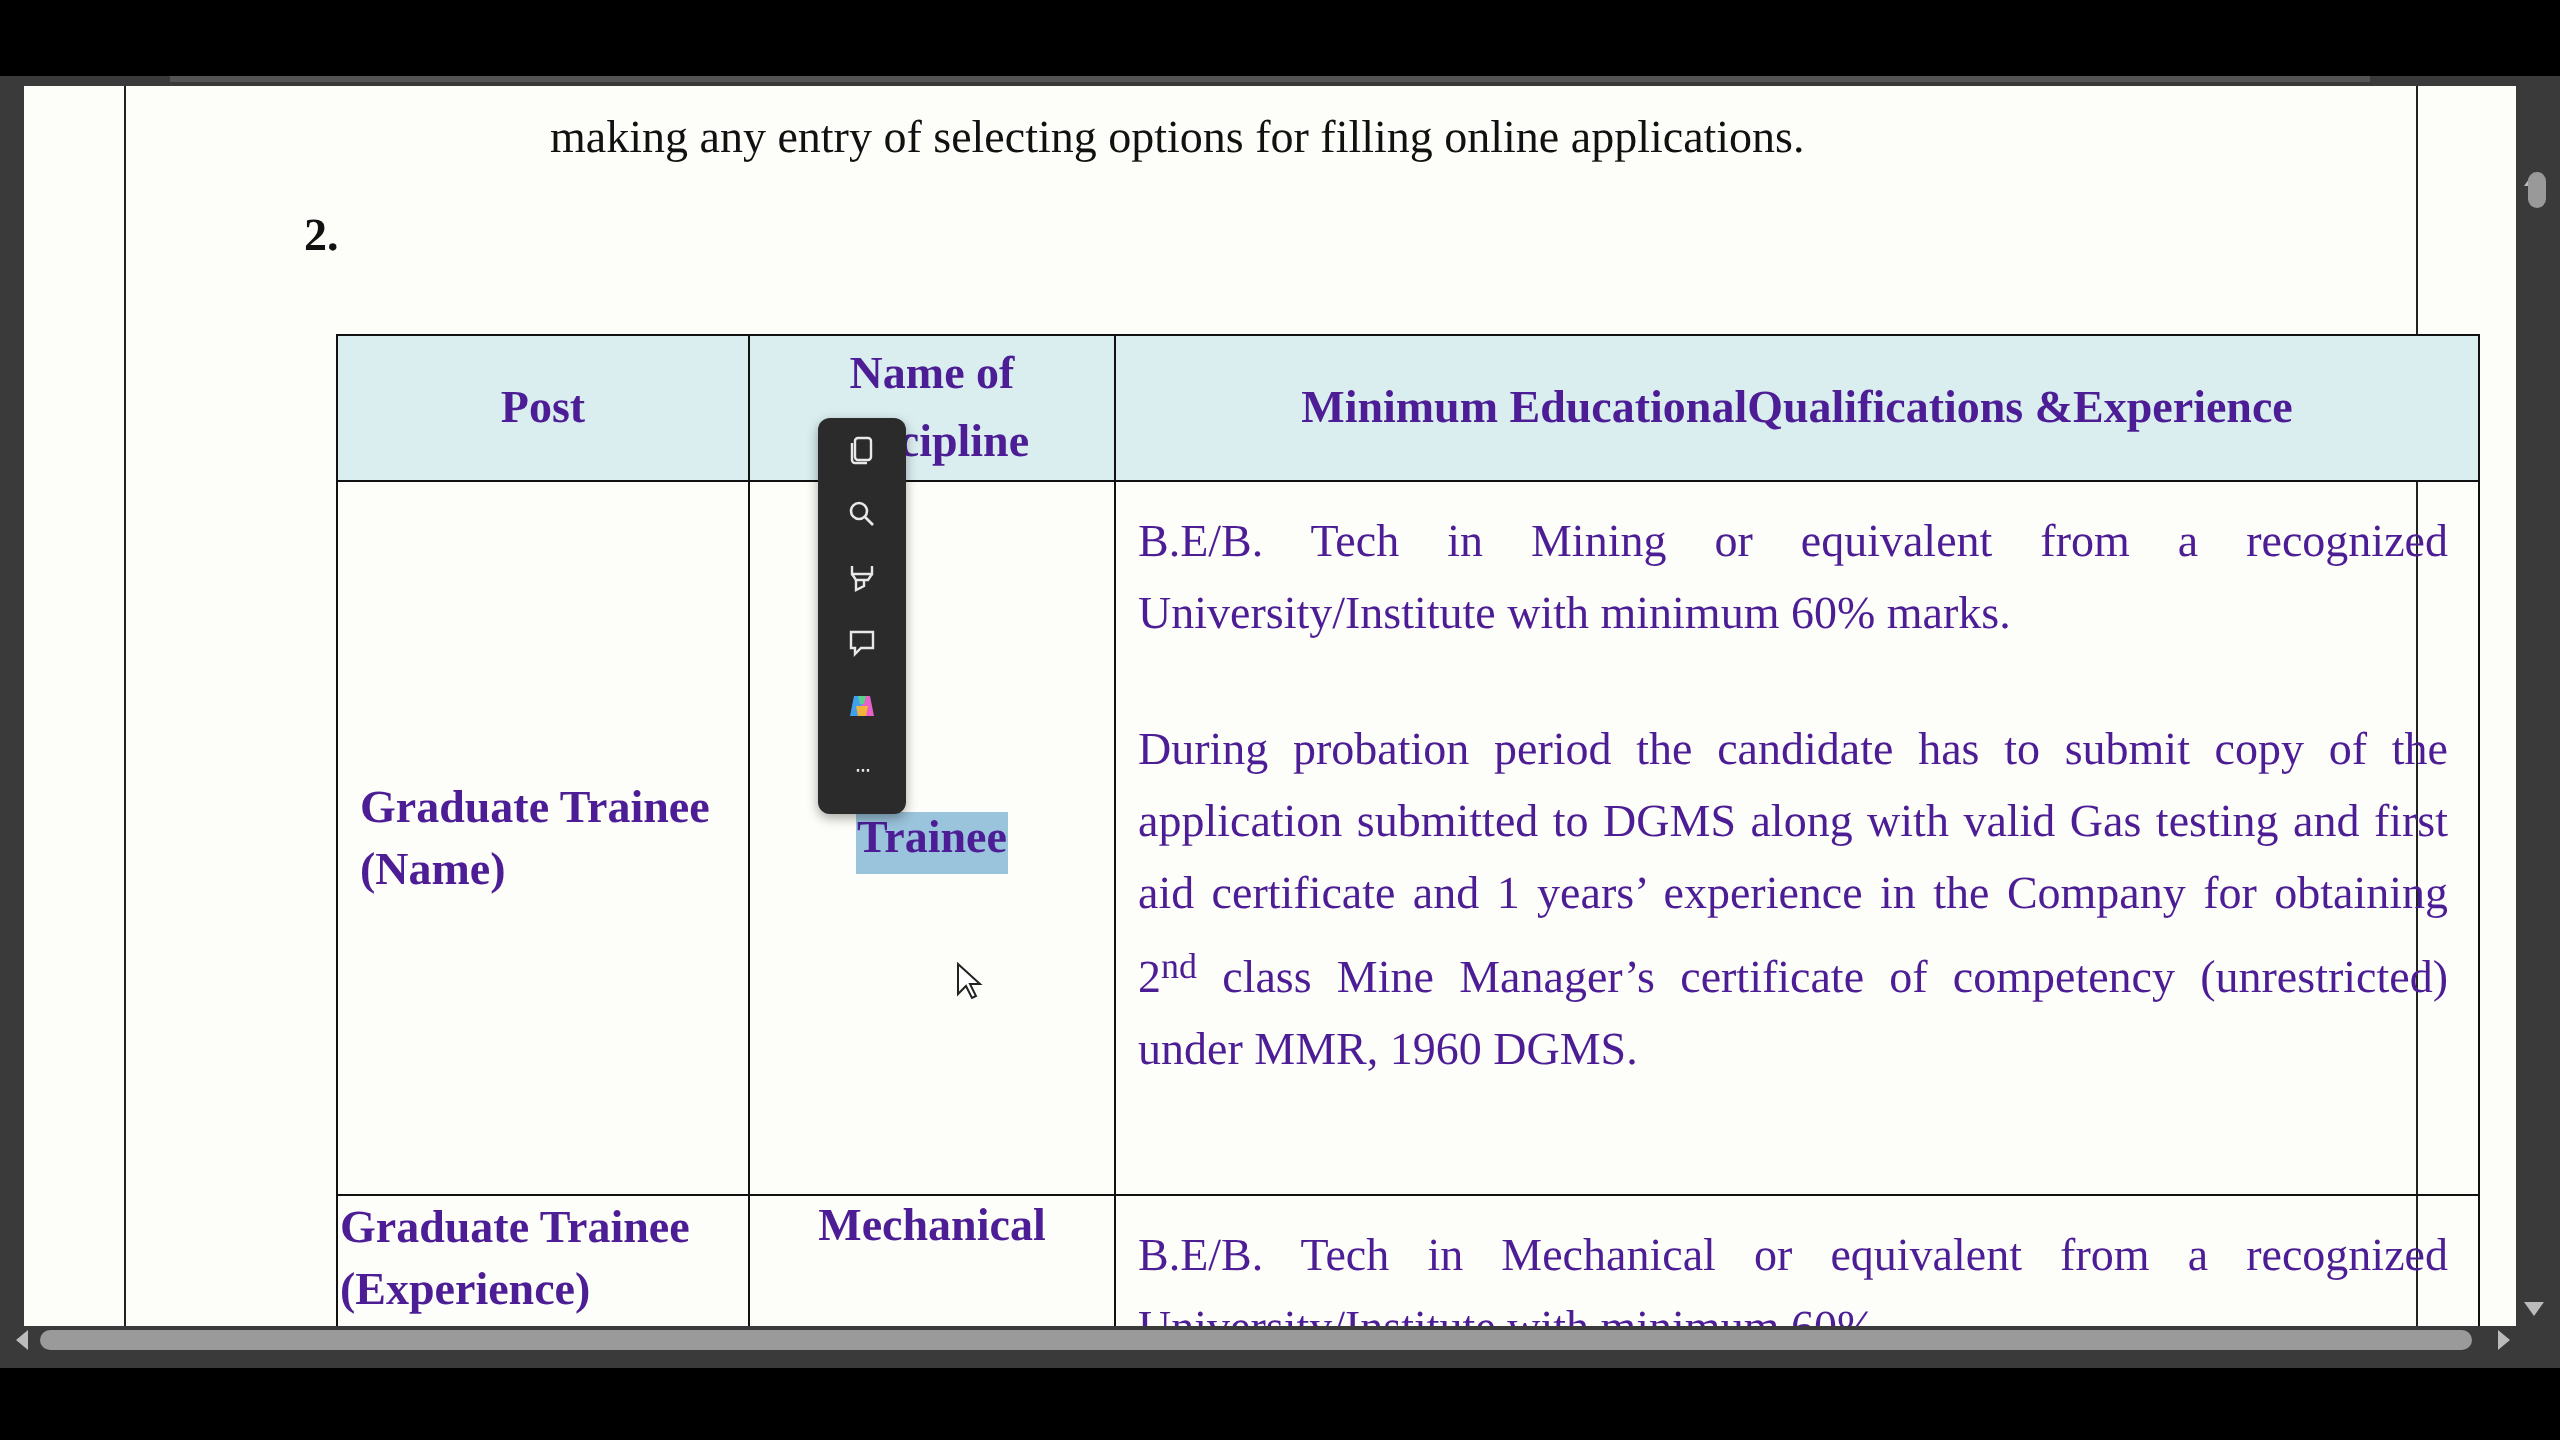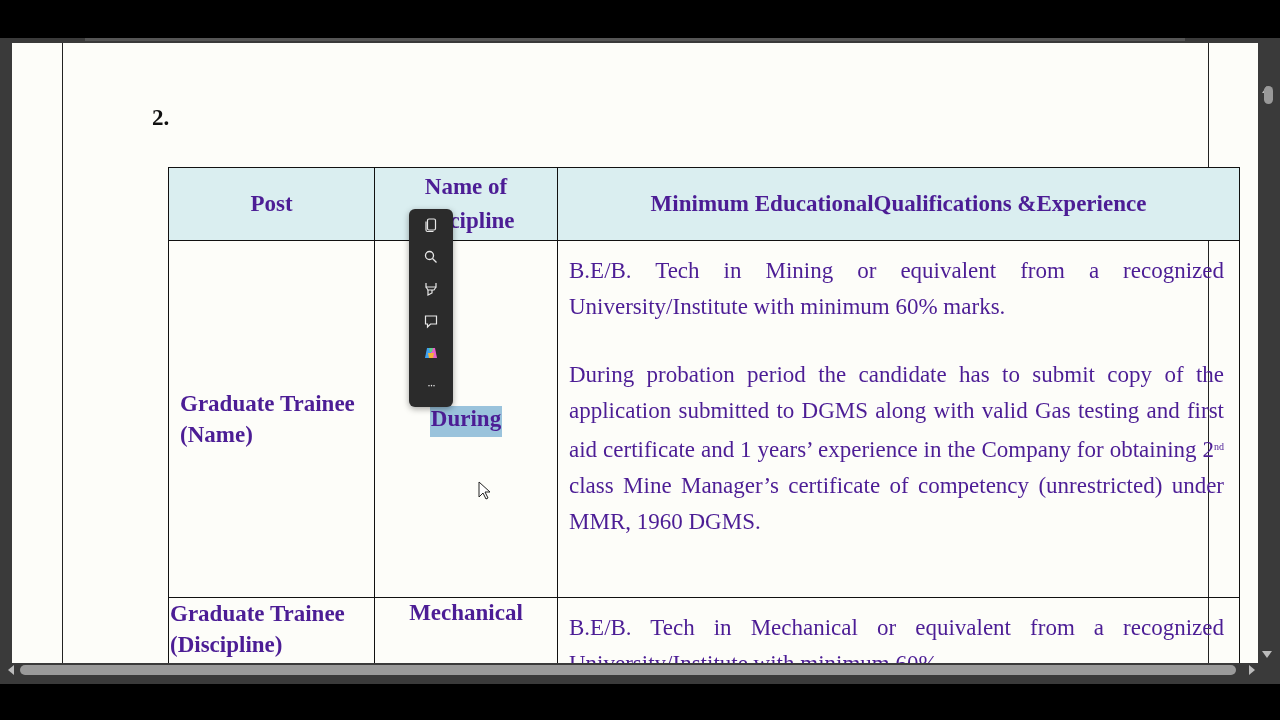--- a/index.html
+++ b/index.html
@@ -17,21 +17,21 @@
   td,th{border:1.5px solid #111;padding:0;}
   th{background:#daeef0;font-weight:bold;height:72px;}
   .c1{width:205px;} .c2{width:162px;}
   .post{font-weight:bold;line-height:31px;padding-left:11px;vertical-align:middle;margin-top:24px;}
   .disc{font-weight:bold;text-align:center;vertical-align:middle;}
   .disc-top{vertical-align:top;padding-top:2px;margin-left:20px;}
   .qual{padding:12px 15px 0 11px;text-align:justify;line-height:36px;vertical-align:top;}
   .qual p{margin:0;}
   .gap{height:32px;}
   .sel{background:#9ac3dc;padding:0 1px 6px 1px;}
-  sup{font-size:10px;vertical-align:7px;}
+  sup{font-size:18px;vertical-align:7px;}
   .mini-toolbar{position:absolute;left:409px;top:209px;width:44px;height:198px;background:#2b2b2b;border-radius:6px;box-shadow:0 2px 6px rgba(0,0,0,.35);}
   .tb-btn{width:44px;height:32px;display:flex;align-items:center;justify-content:center;color:#e8e8e8;}
   .tb-btn svg{width:16px;height:16px;}
   .vscroll{position:absolute;left:1260px;top:80px;width:15px;height:584px;}
   .vscroll-up{position:absolute;left:1262px;top:86px;width:0;height:0;border-left:5px solid transparent;border-right:5px solid transparent;border-bottom:7px solid #bbb;}
   .vscroll-thumb{position:absolute;left:1264px;top:87px;width:9px;height:18px;background:#999;border-radius:5px;top:86px;}
   .vscroll-down{position:absolute;left:1262px;top:651px;width:0;height:0;border-left:5px solid transparent;border-right:5px solid transparent;border-top:7px solid #bbb;}
   .hscroll-left{position:absolute;left:8px;top:665px;width:0;height:0;border-top:5px solid transparent;border-bottom:5px solid transparent;border-right:6px solid #bbb;}
   .hscroll-thumb{position:absolute;left:20px;top:665px;width:1216px;height:10px;background:#9a9a9a;border-radius:5px;}
   .hscroll-right{position:absolute;left:1249px;top:665px;width:0;height:0;border-top:5px solid transparent;border-bottom:5px solid transparent;border-left:6px solid #bbb;}
@@ -41,49 +41,50 @@
 <body>
 
 <div class="topbar"></div>
 <div class="frame"></div>
 <div class="frame-topline"></div>
 
 <div class="page">
   <div class="page-border-l"></div>
   <div class="page-border-r"></div>
 
+  <div class="intro">making any entry of selecting options for filling online applications.</div>
   <div class="sec-num">2.</div>
 
   <table>
     <thead>
       <tr>
         <th class="c1">Post</th>
         <th class="c2" style="line-height:34px;padding:0 10px;">Name of Discipline</th>
         <th>Minimum EducationalQualifications &amp;Experience</th>
       </tr>
     </thead>
     <tbody>
       <tr style="height:357px;">
         <td class="post">
           <div>Graduate Trainee</div>
           <div>(Name)</div>
         </td>
         <td class="disc">
-          <span class="sel">During</span>
+          <span class="sel">Trainee</span>
         </td>
         <td class="qual">
           <p>B.E/B. Tech in Mining or equivalent from a recognized University/Institute with minimum 60% marks.</p>
           <div class="gap"></div>
           <p style="padding-bottom:6px;"><span>During probation period the candidate has to submit copy of the application submitted to DGMS along with valid Gas testing and first aid certificate and 1 years’ experience in the Company for obtaining 2</span><sup>nd</sup><span> class Mine Manager’s certificate of competency (unrestricted)  under MMR, 1960 DGMS.</span></p>
         </td>
       </tr>
       <tr style="height:72px;">
         <td class="post" style="vertical-align:top;padding-left:1px;padding-top:0;">
           <div>Graduate Trainee</div>
-          <div>(Discipline)</div>
+          <div>(Experience)</div>
         </td>
         <td class="disc disc-top">Mechanical</td>
         <td class="qual">
           <p>B.E/B. Tech in Mechanical or equivalent from a recognized University/Institute with minimum 60%</p>
         </td>
       </tr>
     </tbody>
   </table>
 </div>
 

